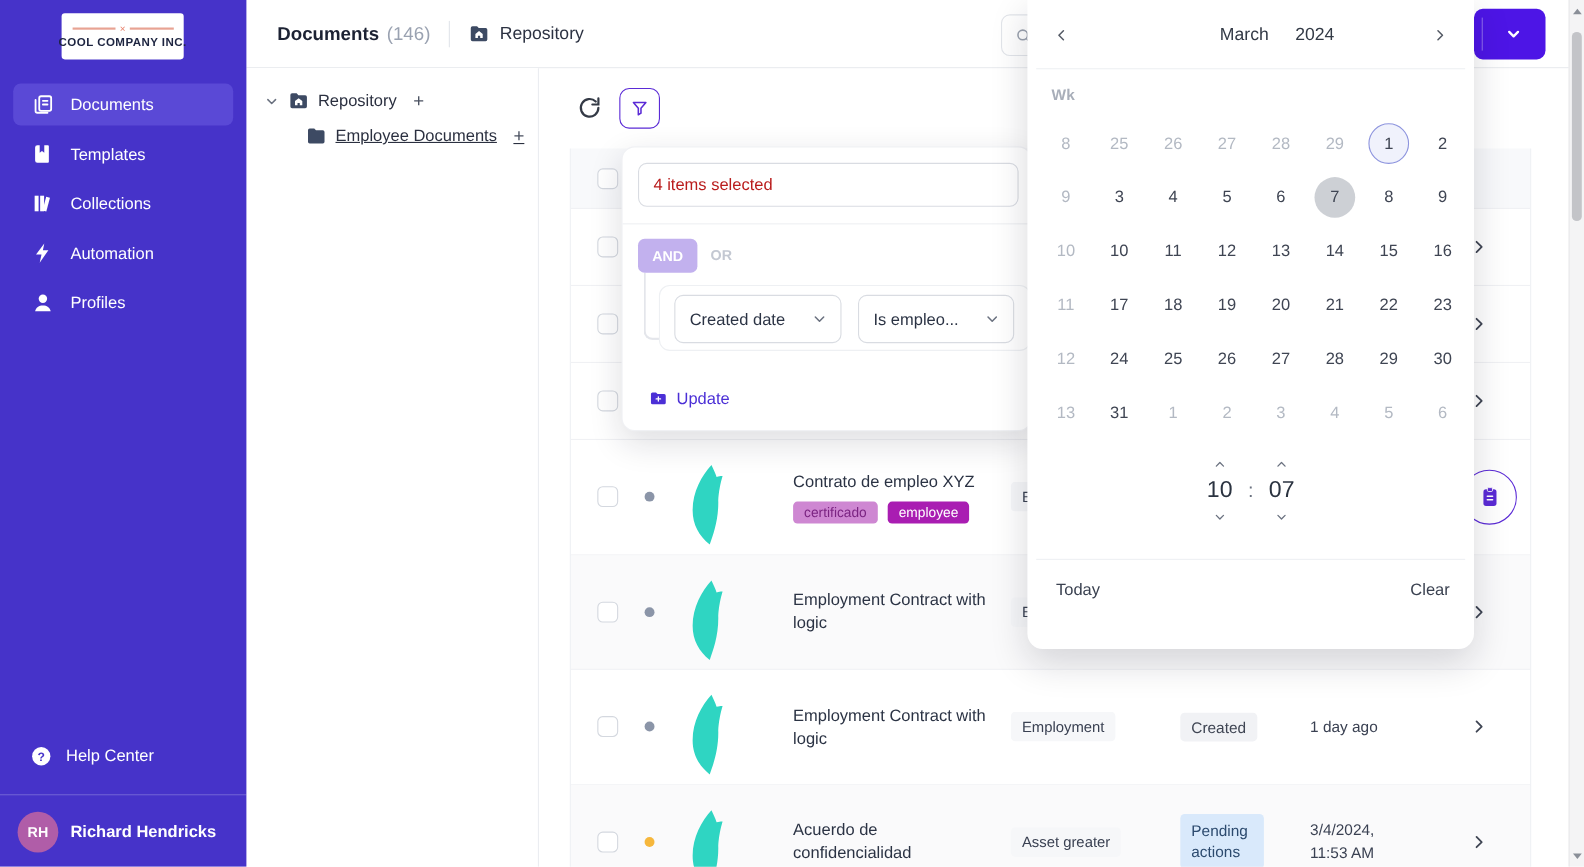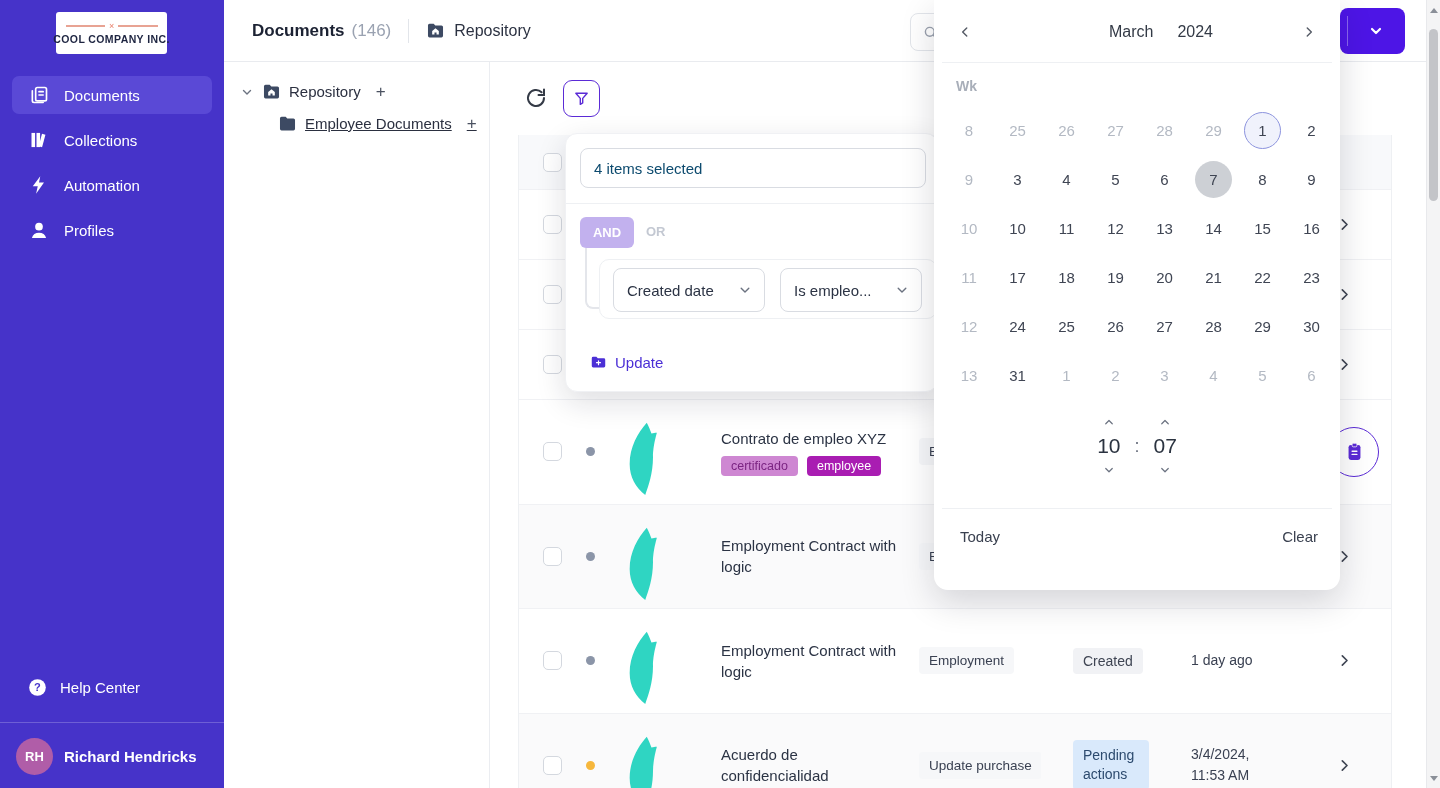--- a/index.html
+++ b/index.html
@@ -90,21 +90,21 @@
   #search .icon { width:17px; height:17px; }
   #split-btn { position:absolute; left:1340px; top:8px; width:65px; height:46px; background:#4d15e6;
     border-radius:8px; z-index:30; cursor:pointer; display:flex; align-items:center; justify-content:center; }
   #split-btn .divider { position:absolute; left:7px; top:8px; width:1px; height:30px; background:rgba(255,255,255,.35); }
   #split-btn .icon { width:16px; height:16px; margin-left:6px; }
 
   
   #filter-panel { position:absolute; left:565px; top:133px; width:373px; height:259px; background:#fff;
     border:1px solid #f0f1f4; border-radius:12px; box-shadow:0 10px 30px rgba(20,20,40,.14); z-index:40; }
   #fp-input { position:absolute; left:14px; top:14px; width:346px; height:40px; border:1px solid #d9dce2;
-    border-radius:8px; font-size:15px; color:#0c4a6e; display:flex; align-items:center; padding-left:13px; }
+    border-radius:8px; font-size:15px; color:#b91c1c; display:flex; align-items:center; padding-left:13px; }
   .fp-divider { position:absolute; left:0; top:69px; width:100%; height:1px; background:#eef0f3; }
   #fp-and { position:absolute; left:14px; top:83px; width:54px; height:31px; background:#c2b1ee; color:#fff;
     font-size:13px; font-weight:bold; border:none; border-radius:6px; cursor:pointer; }
   #fp-or { position:absolute; left:80px; top:90px; color:#c3c8d2; font-size:13px; font-weight:bold; cursor:pointer; }
   #fp-connector { position:absolute; left:19px; top:114px; width:15px; height:61px;
     border-left:2px solid #e4e6eb; border-bottom:2px solid #e4e6eb; border-bottom-left-radius:8px; }
   #fp-cond { position:absolute; left:33px; top:125px; width:338px; height:60px; border:1px solid #eef0f3; border-radius:10px; }
   .fp-select { position:absolute; top:8px; height:44px; border:1px solid #d9dce2; border-radius:8px; background:#fff;
     display:flex; align-items:center; justify-content:space-between; padding:0 12px 0 13px;
     font-size:15px; color:#2b3344; cursor:pointer; }
@@ -169,20 +169,28 @@
           <span class="nav-icon" data-icon="documents">
             <svg viewBox="0 0 24 24" fill="none" stroke="#fff" stroke-width="2" stroke-linecap="round" stroke-linejoin="round">
               <rect x="8" y="3" width="13" height="16" rx="2"></rect>
               <path d="M12 8h5M12 12h5"></path>
               <path d="M4 7v12a2 2 0 0 0 2 2h11"></path>
             </svg>
           </span>
           <span>Documents</span>
         </div>
         <div class="nav-item">
+          <span class="nav-icon" data-icon="templates">
+            <svg viewBox="0 0 24 24" fill="#fff">
+              <path d="M6 2.5h11.5a1 1 0 0 1 1 1v17a1 1 0 0 1-1 1H6A2.5 2.5 0 0 1 3.5 19V5A2.5 2.5 0 0 1 6 2.5zm2.5 0v8l2.5-1.9 2.5 1.9v-8z"></path>
+            </svg>
+          </span>
+          <span>Templates</span>
+        </div>
+        <div class="nav-item">
           <span class="nav-icon" data-icon="collections">
             <svg viewBox="0 0 24 24" fill="#fff">
               <rect x="3" y="3.5" width="4.3" height="17"></rect>
               <rect x="9" y="3.5" width="4.3" height="17"></rect>
               <path d="M15.6 4.6l4.1 1.1-4 15-4.1-1.1z"></path>
             </svg>
           </span>
           <span>Collections</span>
         </div>
         <div class="nav-item">
@@ -429,21 +437,21 @@
           </div>
           <div>
             <div class="dot yellow"></div>
           </div>
           <div><span class="leaf" data-icon="leaf"><svg viewBox="0 0 18 22">
                 <path d="M9.2 1.2c.5 1 .9 1.9 1.2 2.8.9-.3 1.4-.2 1.4-.2s-1 3.3-1 6.2c0 4.3-1.2 7.5-2 9.8-2.5-2-4-4.6-4-8C4.8 7.5 6.9 3.7 9.2 1.2z" fill="#2fd5c2"></path>
               </svg></span></div>
           <div class="cell-title">
             <div class="title-text">Acuerdo de confidencialidad</div>
           </div>
-          <div class="cell-cat"><span class="cat-pill">Update purchase</span></div>
+          <div class="cell-cat"><span class="cat-pill">Asset greater</span></div>
           <div class="cell-status"><span class="status info">Pending actions</span></div>
           <div class="cell-date">
             <div>3/4/2024,</div>
             <div>11:53 AM</div>
           </div>
           <div class="cell-action">
             <span class="chev-right" data-icon="chevron-right">
               <svg viewBox="0 0 24 24" fill="none" stroke="#3f4553" stroke-width="2.6" stroke-linecap="round" stroke-linejoin="round">
                 <path d="M8.5 4.5 16 12l-7.5 7.5"></path>
               </svg>

